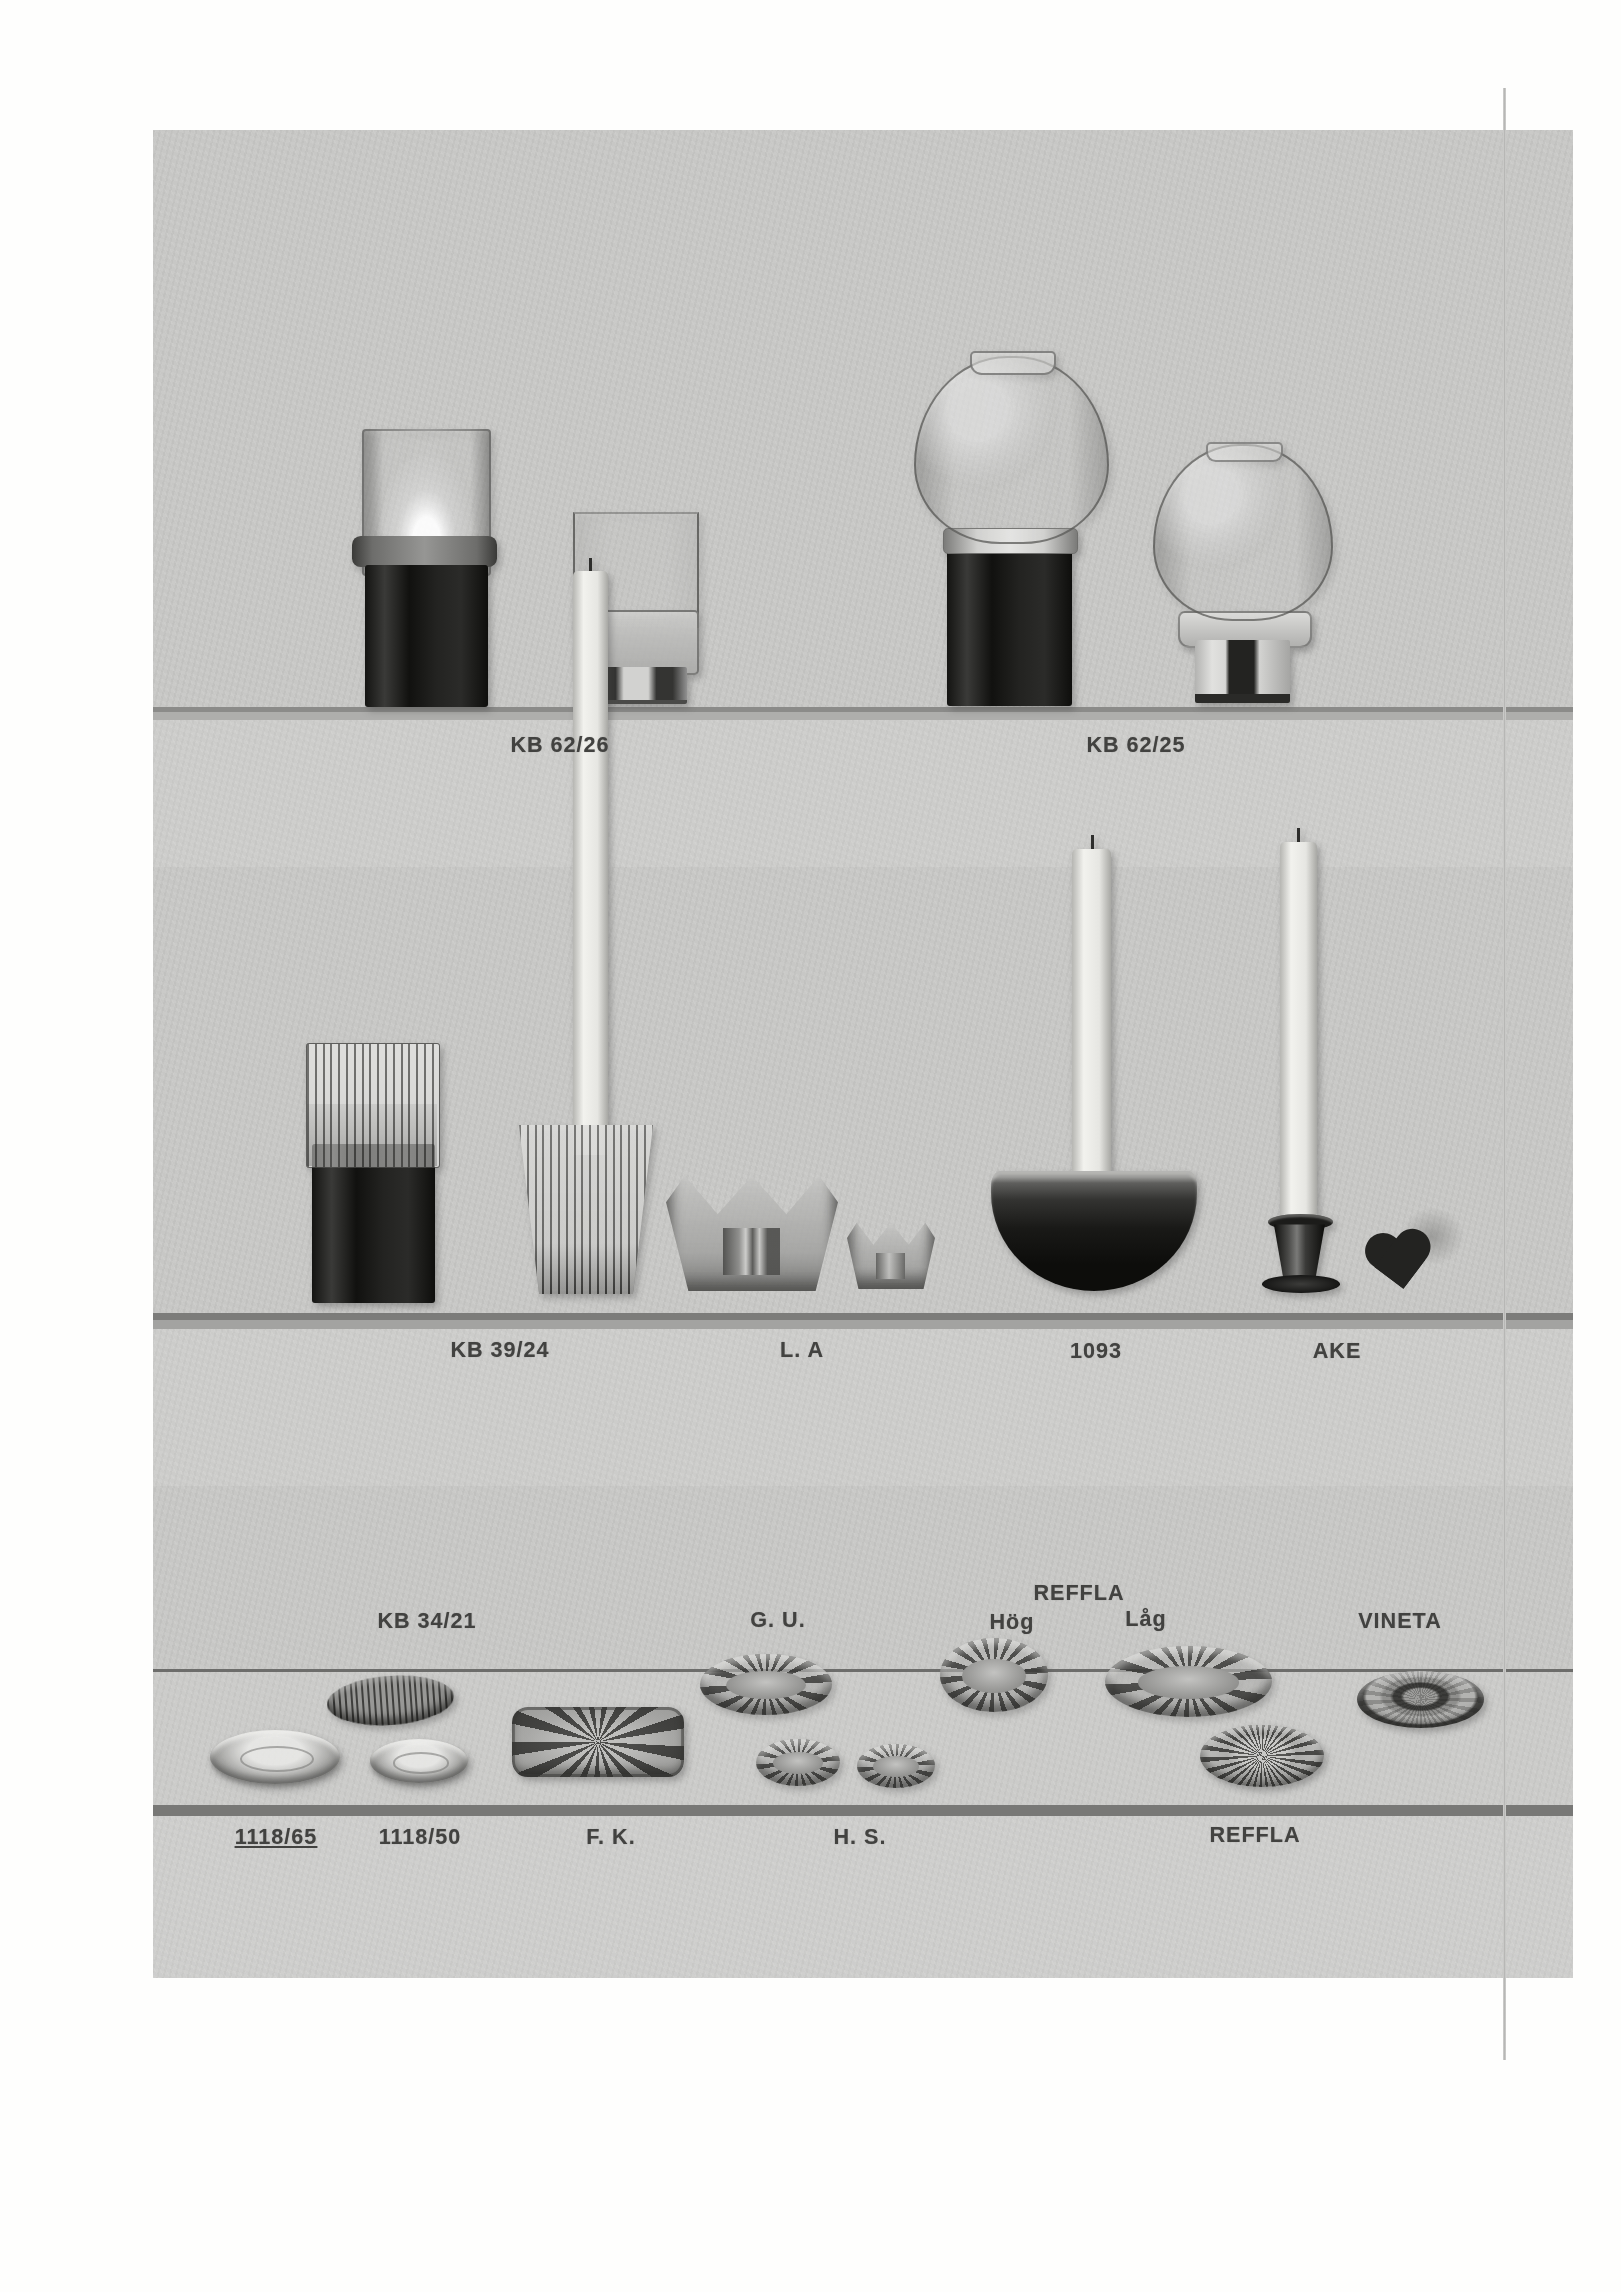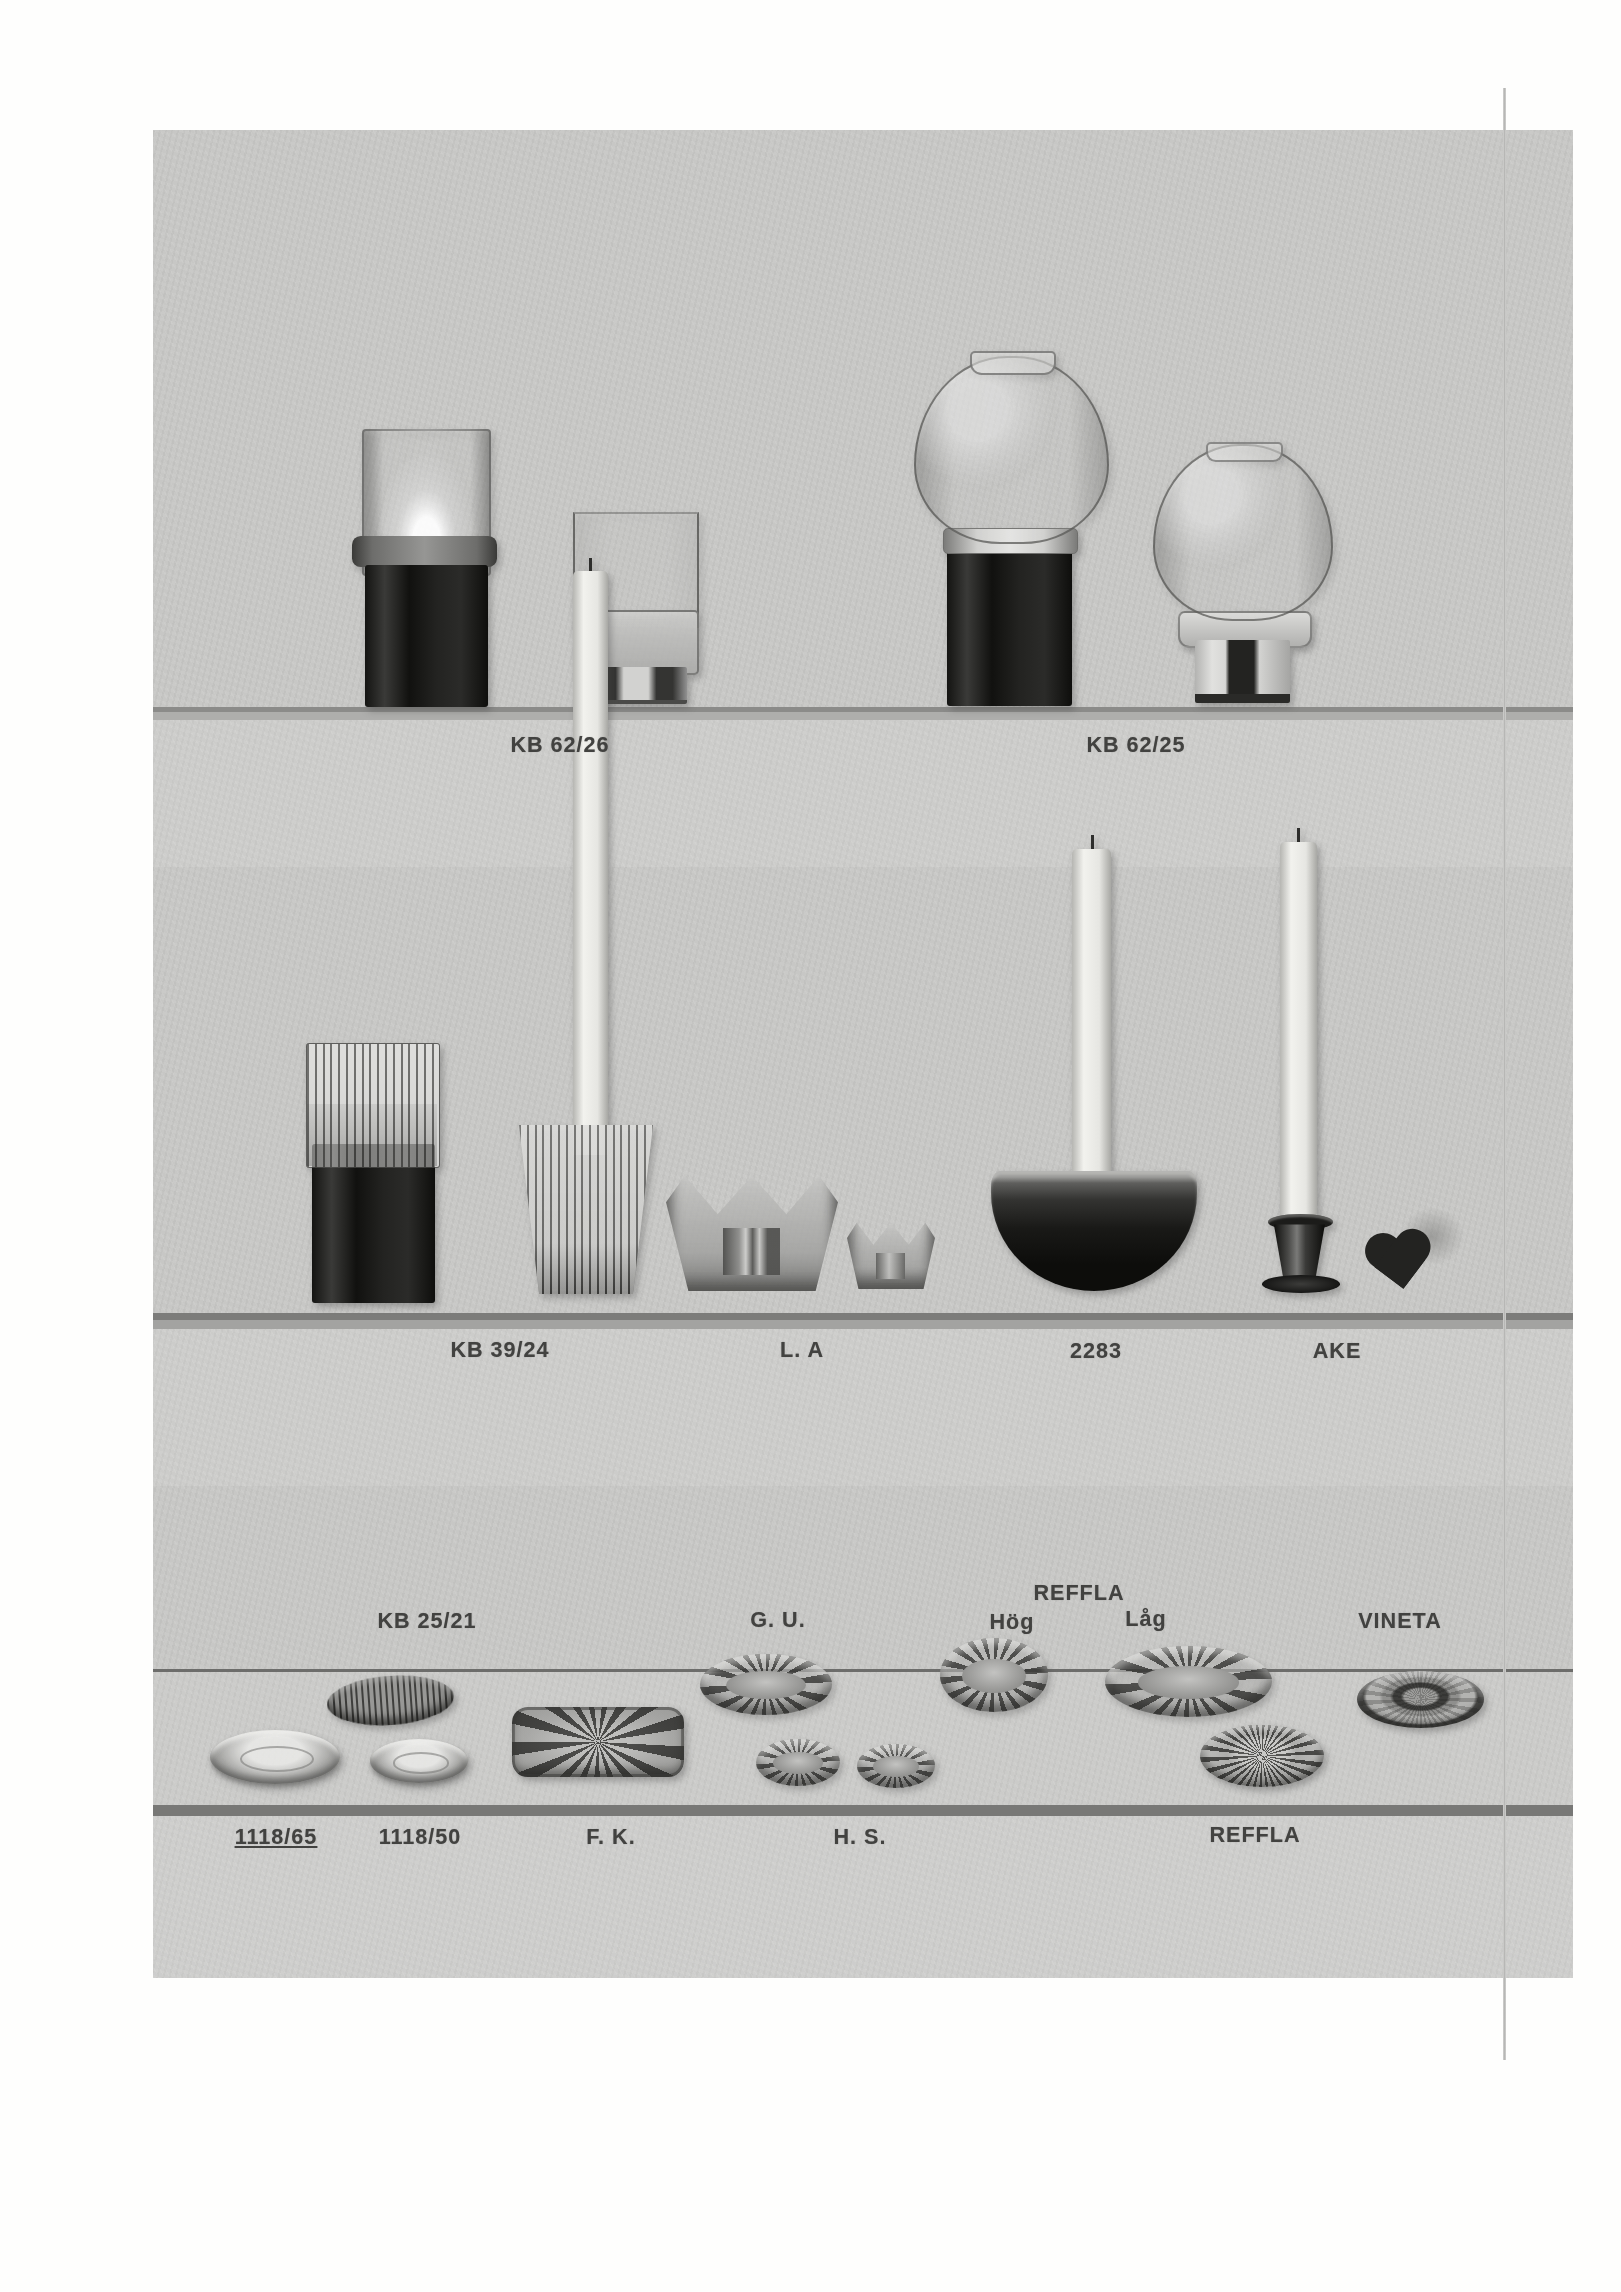--- a/index.html
+++ b/index.html
@@ -200,23 +200,23 @@
 
     <div class="abs shadow" style="left:1047px;top:1595px;width:124px;height:62px;border-radius:50%;
          background:repeating-conic-gradient(rgba(48,48,46,.75) 0 5deg, rgba(206,206,204,.6) 5deg 12deg),
            radial-gradient(ellipse at 50% 45%, #c2c2c0 0 28%, #7a7a78 40%, #9b9b99 60%, #5f5f5d 85%, #8e8e8c);
          box-shadow:inset 0 -6.9px 8.8px rgba(30,30,28,.5), inset 0 3.9px 4.9px rgba(228,228,226,.5);"></div>
 
     <div class="lbl" style="left:407px;top:603px;">KB 62/26</div>
     <div class="lbl" style="left:983px;top:603px;">KB 62/25</div>
     <div class="lbl" style="left:347px;top:1208px;">KB 39/24</div>
     <div class="lbl" style="left:649px;top:1208px;">L. A</div>
-    <div class="lbl" style="left:943px;top:1209px;">2283</div>
+    <div class="lbl" style="left:943px;top:1209px;">1093</div>
     <div class="lbl" style="left:1184px;top:1209px;">AKE</div>
-    <div class="lbl" style="left:274px;top:1479px;">KB 25/21</div>
+    <div class="lbl" style="left:274px;top:1479px;">KB 34/21</div>
     <div class="lbl" style="left:625px;top:1478px;">G. U.</div>
     <div class="lbl" style="left:926px;top:1451px;">REFFLA</div>
     <div class="lbl" style="left:859px;top:1480px;">Hög</div>
     <div class="lbl" style="left:993px;top:1477px;">Låg</div>
     <div class="lbl" style="left:1247px;top:1479px;">VINETA</div>
     <div class="lbl" style="left:123px;top:1695px;text-decoration:underline;">1118/65</div>
     <div class="lbl" style="left:267px;top:1695px;">1118/50</div>
     <div class="lbl" style="left:458px;top:1695px;">F. K.</div>
     <div class="lbl" style="left:707px;top:1695px;">H. S.</div>
     <div class="lbl" style="left:1102px;top:1693px;">REFFLA</div>

